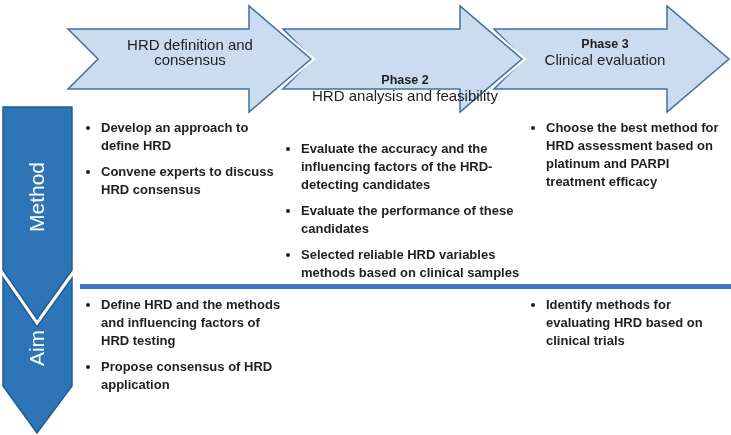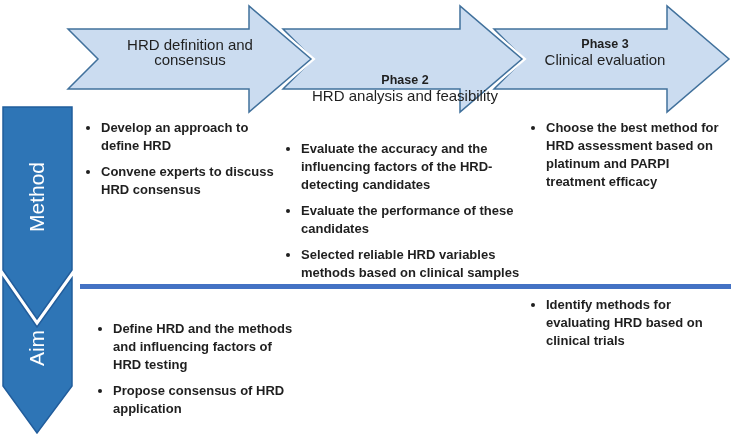--- a/index.html
+++ b/index.html
@@ -31,21 +31,21 @@
   }
 
   .col { position:absolute; font-size:13px; line-height:1.38; }
   .col ul { margin:0; padding-left:15px; list-style:disc outside;font-weight:bold; }
   .col li { margin-bottom:8px; }
   .col li:last-child { margin-bottom:0; }
 
   #m-col1 { left:86px;  top:119px; width:198px; }
   #m-col2 { left:286px; top:116px; width:235px;margin-top:24px; }
   #m-col3 { left:531px; top:119px; width:200px; }
-  #a-col1 { left:98px;  top:296px; width:198px;margin-top:24px; }
+  #a-col1 { left:86px;  top:296px; width:198px; }
   #a-col2 { left:286px; top:296px; width:235px; }
   #a-col3 { left:531px; top:296px; width:200px; }
 </style>
 </head>
 <body>
 
 <div id="stage">
 
   <svg width="731" height="115">
 

